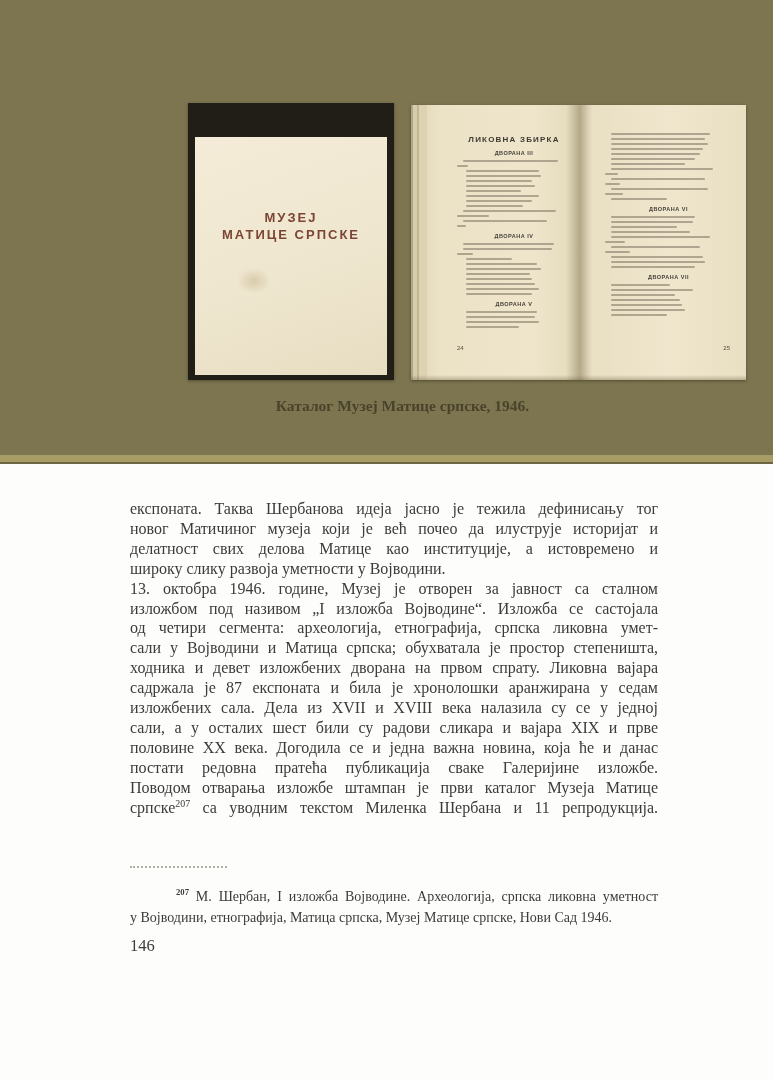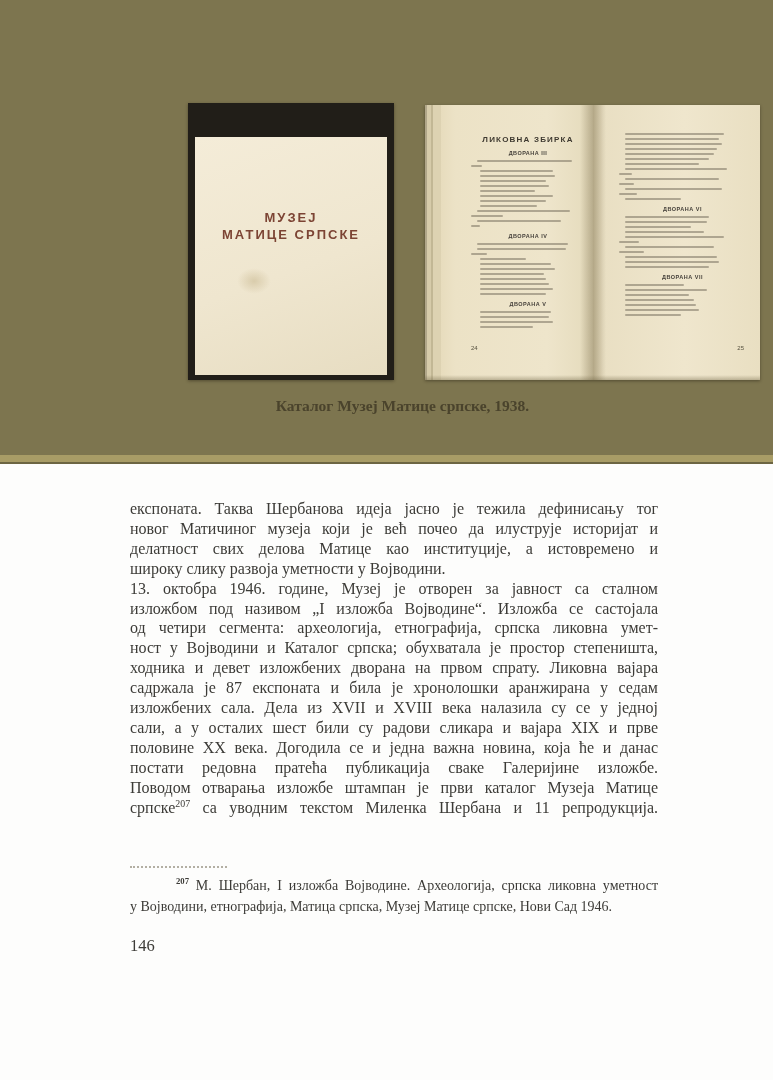--- a/index.html
+++ b/index.html
@@ -15,21 +15,21 @@
   .cover-photo{position:absolute;left:188px;top:103px;width:206px;height:277px;background:#211e18;box-shadow:0 1px 3px rgba(30,26,14,.45);}
   .cover-paper{position:absolute;left:7px;top:6px;right:7px;bottom:5px;
     background:linear-gradient(160deg,#f4ecd8 0%,#efe6cf 55%,#e7ddc2 100%);margin-top:28px;}
   .cover-stain{position:absolute;left:22%;top:55%;width:34px;height:26px;border-radius:50%;
     background:radial-gradient(ellipse at center,rgba(190,172,128,.45),rgba(190,172,128,0) 70%);}
   .cover-title{position:absolute;top:72px;left:0;right:0;text-align:center;
     font-family:"Liberation Sans",sans-serif;font-weight:700;font-size:13px;line-height:17px;
     letter-spacing:2px;color:#7c4434;}
 
   
-  .spread-photo{position:absolute;left:425px;top:105px;width:335px;height:275px;background:#e9dfc4;box-shadow:0 1px 3px rgba(30,26,14,.45);}
+  .spread-photo{position:absolute;left:411px;top:105px;width:335px;height:275px;background:#e9dfc4;box-shadow:0 1px 3px rgba(30,26,14,.45);}
   .fore-edge{position:absolute;left:0;top:0;width:16px;height:275px;
     background:linear-gradient(to right,#b0a689 0 2px,#d6cbaa 2px 6px,#c2b795 6px 8px,#ddd2b2 8px 16px);}
   .page-left{position:absolute;left:16px;top:0;width:152px;height:275px;
     background:linear-gradient(to right,#e7dcbd 0,#ece2c6 14px,#eee5cb 70%,#e4dabb 100%);}
   .page-right{position:absolute;left:168px;top:0;width:167px;height:275px;
     background:linear-gradient(to right,#ddd2b2 0,#e9dfc3 10px,#efe6cd 55%,#e9dfc2 100%);}
   .gutter{position:absolute;left:155px;top:0;width:26px;height:275px;
     background:linear-gradient(to right,rgba(110,96,62,0) 0,rgba(110,96,62,.38) 50%,rgba(110,96,62,0) 100%);}
   .spread-bottom{position:absolute;left:0;bottom:0;width:335px;height:5px;
     background:linear-gradient(to bottom,rgba(95,84,52,0),rgba(95,84,52,.35));}
@@ -54,21 +54,21 @@
   .article{position:absolute;left:130px;top:499px;width:528px;font-size:16px;line-height:19.9px;color:#3c3b37;}
   .bl{text-align:justify;text-align-last:justify;}
   .bl.ll{text-align-last:left;}
   sup.supn{font-size:62%;line-height:0;vertical-align:super;}
 
   
   .fnsep{position:absolute;left:130px;top:866px;width:97px;border-top:2px dotted #b3afa3;}
   .footnote{position:absolute;left:130px;top:876px;width:528px;font-size:14px;line-height:20.5px;color:#3c3b37;}
   .fnl{text-align:justify;text-align-last:justify;}
   .fnl:last-child{text-align-last:left;}
-  .fni{text-indent:46px;}
+  .fni{text-indent:46px;margin-top:11px;}
   .footnote sup{font-weight:700;}
 
   .pagenum{position:absolute;left:130px;top:936px;font-size:16.5px;color:#3c3b37;}
 </style>
 </head>
 <body>
 
 <div class="screen">
 
   <div class="band"></div>
@@ -165,31 +165,31 @@
             <div class="micro" style="width: 58%; margin-left: 5%;"></div>
             <div class="micro" style="width: 44%; margin-left: 5%;"></div>
           </div>
       </div>
       <div class="mini-pn pn-r">25</div>
     </div>
     <div class="gutter"></div>
     <div class="spread-bottom"></div>
   </div>
 
-  <div class="fig-caption"><span>Каталог </span><span class="it">Музеј Матице српске</span><span>, 1938.</span></div>
+  <div class="fig-caption"><span>Каталог </span><span class="it">Музеј Матице српске</span><span>, 1946.</span></div>
 
   <div class="article">
       <div class="bl">експоната. Таква Шербанова идеја јасно је тежила дефинисању тог</div>
       <div class="bl">новог Матичиног музеја који је већ почео да илуструје историјат и</div>
       <div class="bl">делатност свих делова Матице као институције, а истовремено и</div>
       <div class="bl ll">широку слику развоја уметности у Војводини.</div>
       <div class="bl">13. октобра 1946. године, Музеј је отворен за јавност са сталном</div>
       <div class="bl">изложбом под називом „I изложба Војводине“. Изложба се састојала</div>
       <div class="bl">од четири сегмента: археологија, етнографија, српска ликовна умет-</div>
-      <div class="bl">ност у Војводини и Каталог српска; обухватала је простор степеништа,</div>
+      <div class="bl">сали у Војводини и Матица српска; обухватала је простор степеништа,</div>
       <div class="bl">ходника и девет изложбених дворана на првом спрату. Ликовна вајара</div>
       <div class="bl">садржала је 87 експоната и била је хронолошки аранжирана у седам</div>
       <div class="bl">изложбених сала. Дела из XVII и XVIII века налазила су се у једној</div>
       <div class="bl">сали, а у осталих шест били су радови сликара и вајара XIX и прве</div>
       <div class="bl">половине XX века. Догодила се и једна важна новина, која ће и данас</div>
       <div class="bl">постати редовна пратећа публикација сваке Галеријине изложбе.</div>
       <div class="bl">Поводом отварања изложбе штампан је први каталог Музеја Матице</div>
       <div class="bl">српске<sup class="supn">207</sup> са уводним текстом Миленка Шербана и 11 репродукција.</div>
     </div>
 

